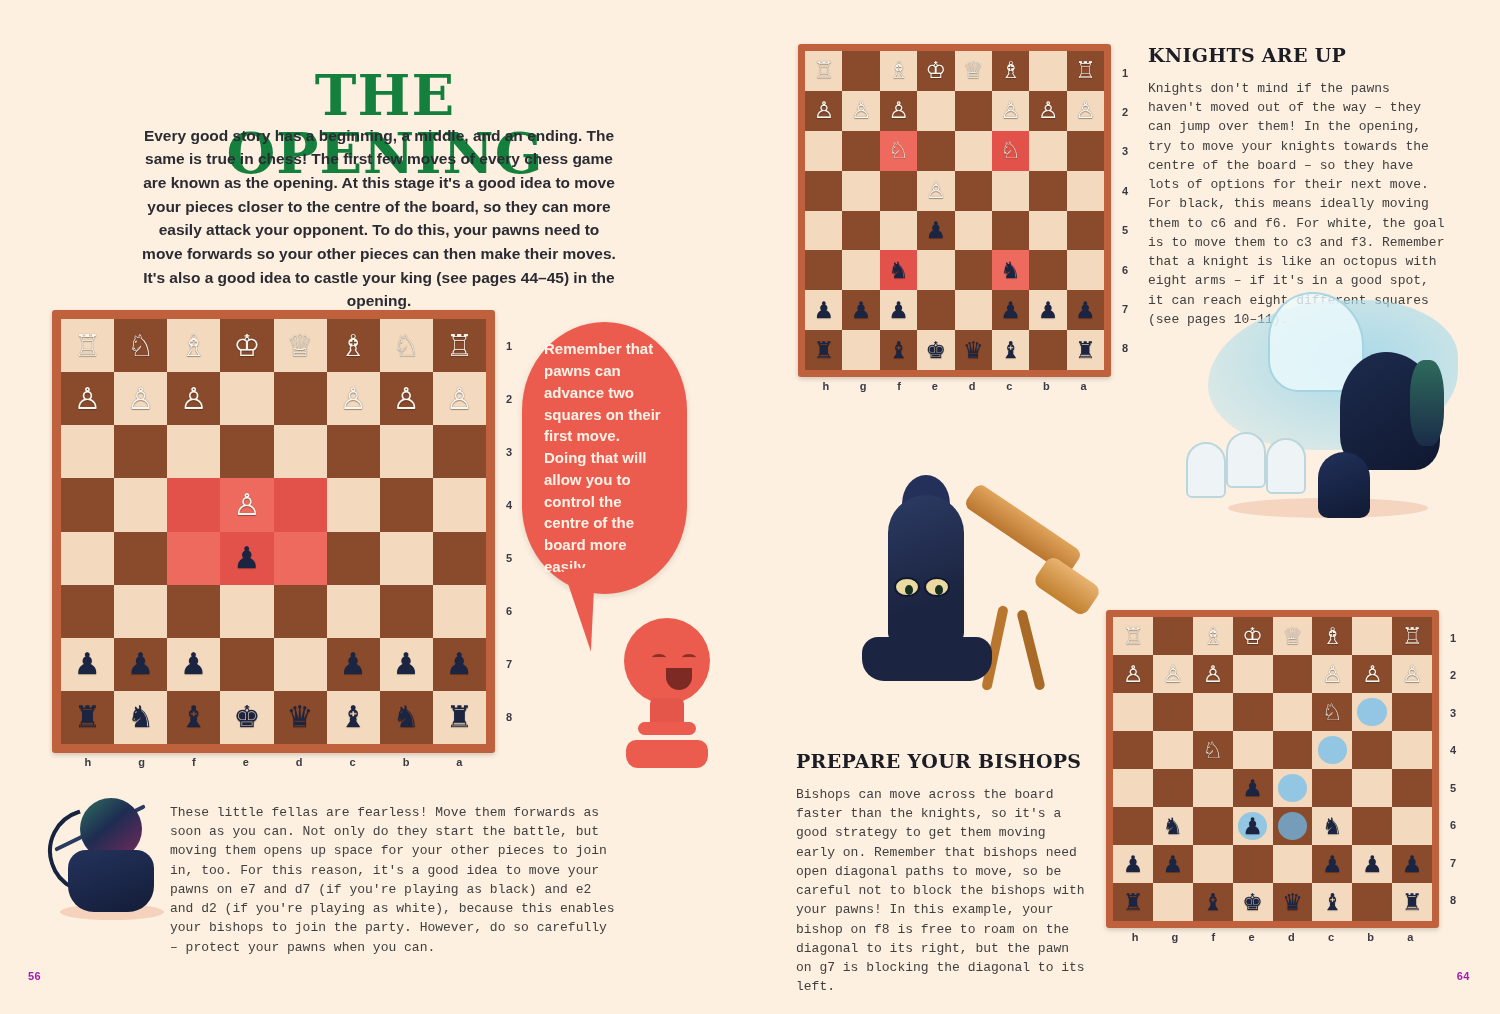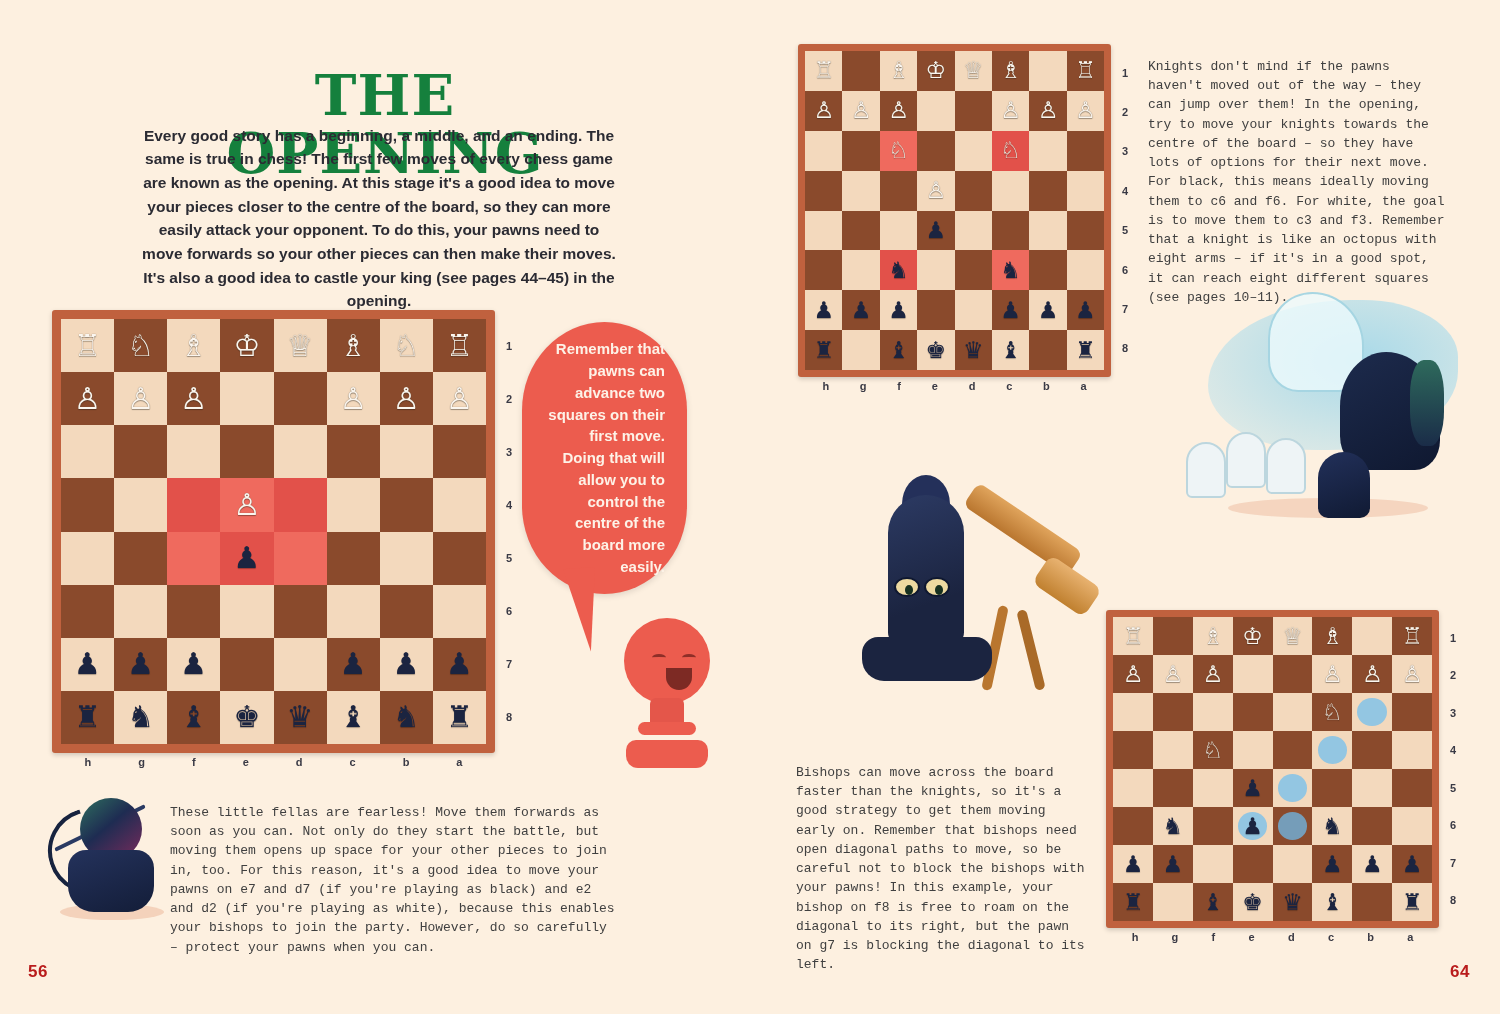--- a/index.html
+++ b/index.html
@@ -13,21 +13,21 @@
     position: relative;
   }
 
   
   .page { position: absolute; top: 0; height: 1014px; }
   .page-left { left: 0; width: 750px; }
   .page-right { left: 750px; width: 750px; }
 
   .page-num {
     position: absolute; bottom: 32px;
-    font-size: 17px; font-weight: bold; color: #b91c1c;
+    font-size: 11px; font-weight: bold; color: #a21caf;
     letter-spacing: 0.5px;
   }
   .page-num-left { left: 28px; }
   .page-num-right { right: 30px; }
 
   
   .title-main {
     position: absolute;
     left: 150px; top: 28px;
     width: 470px;
@@ -132,21 +132,21 @@
   #board-bishops .sq { font-size: 23px; }
 
   
   .bubble {
     position: absolute;
     left: 522px; top: 322px;
     width: 165px; height: 272px;
     background: #ec5c4e;
     border-radius: 84px/90px;
     display: flex; align-items: center; justify-content: center;
-    text-align: right;
+    text-align: left;
     color: #fdf2e7;
     font-weight: bold;
     font-size: 15px;
     line-height: 1.45;
     padding: 0 22px;
     box-shadow: 0 2px 6px rgba(0,0,0,0.12);
   }
   .bubble-tail {
     position: absolute;
     left: 566px; top: 568px;
@@ -661,20 +661,21 @@
         <span>f</span>
         <span>e</span>
         <span>d</span>
         <span>c</span>
         <span>b</span>
         <span>a</span>
       </div>
   </div>
 
   <div id="txt-knights">
+    <h2 class="sec-head">KNIGHTS ARE UP</h2>
     <p class="sec-body">Knights don't mind if the pawns haven't moved out of the way – they can jump over them! In the opening, try to move your knights towards the centre of the board – so they have lots of options for their next move. For black, this means ideally moving them to c6 and f6. For white, the goal is to move them to c3 and f3. Remember that a knight is like an octopus with eight arms – if it's in a good spot, it can reach eight different squares (see pages 10–11).</p>
   </div>
 
   <div class="illus" id="illus-knights">
     <div class="shadow"></div>
     <div class="wave"></div>
     <div class="pawn-sm p1"></div>
     <div class="pawn-sm p2"></div>
     <div class="pawn-sm p3"></div>
     <div class="knight-ghost"></div>
@@ -694,20 +695,21 @@
     <div class="bshp-eye l">
         <div class="bshp-pupil"></div>
       </div>
     <div class="bshp-eye r">
         <div class="bshp-pupil"></div>
       </div>
     <div class="bshp-base"></div>
   </div>
 
   <div id="txt-bishops">
+    <h2 class="sec-head">PREPARE YOUR BISHOPS</h2>
     <p class="sec-body">Bishops can move across the board faster than the knights, so it's a good strategy to get them moving early on. Remember that bishops need open diagonal paths to move, so be careful not to block the bishops with your pawns! In this example, your bishop on f8 is free to roam on the diagonal to its right, but the pawn on g7 is blocking the diagonal to its left.</p>
   </div>
 
   <div class="board-wrap" id="board-bishops">
     <div class="board-frame small">
       <div class="board-grid">
           <div class="sq light">
             <span class="pc w">♖</span>
           </div>
           <div class="sq dark"></div>

